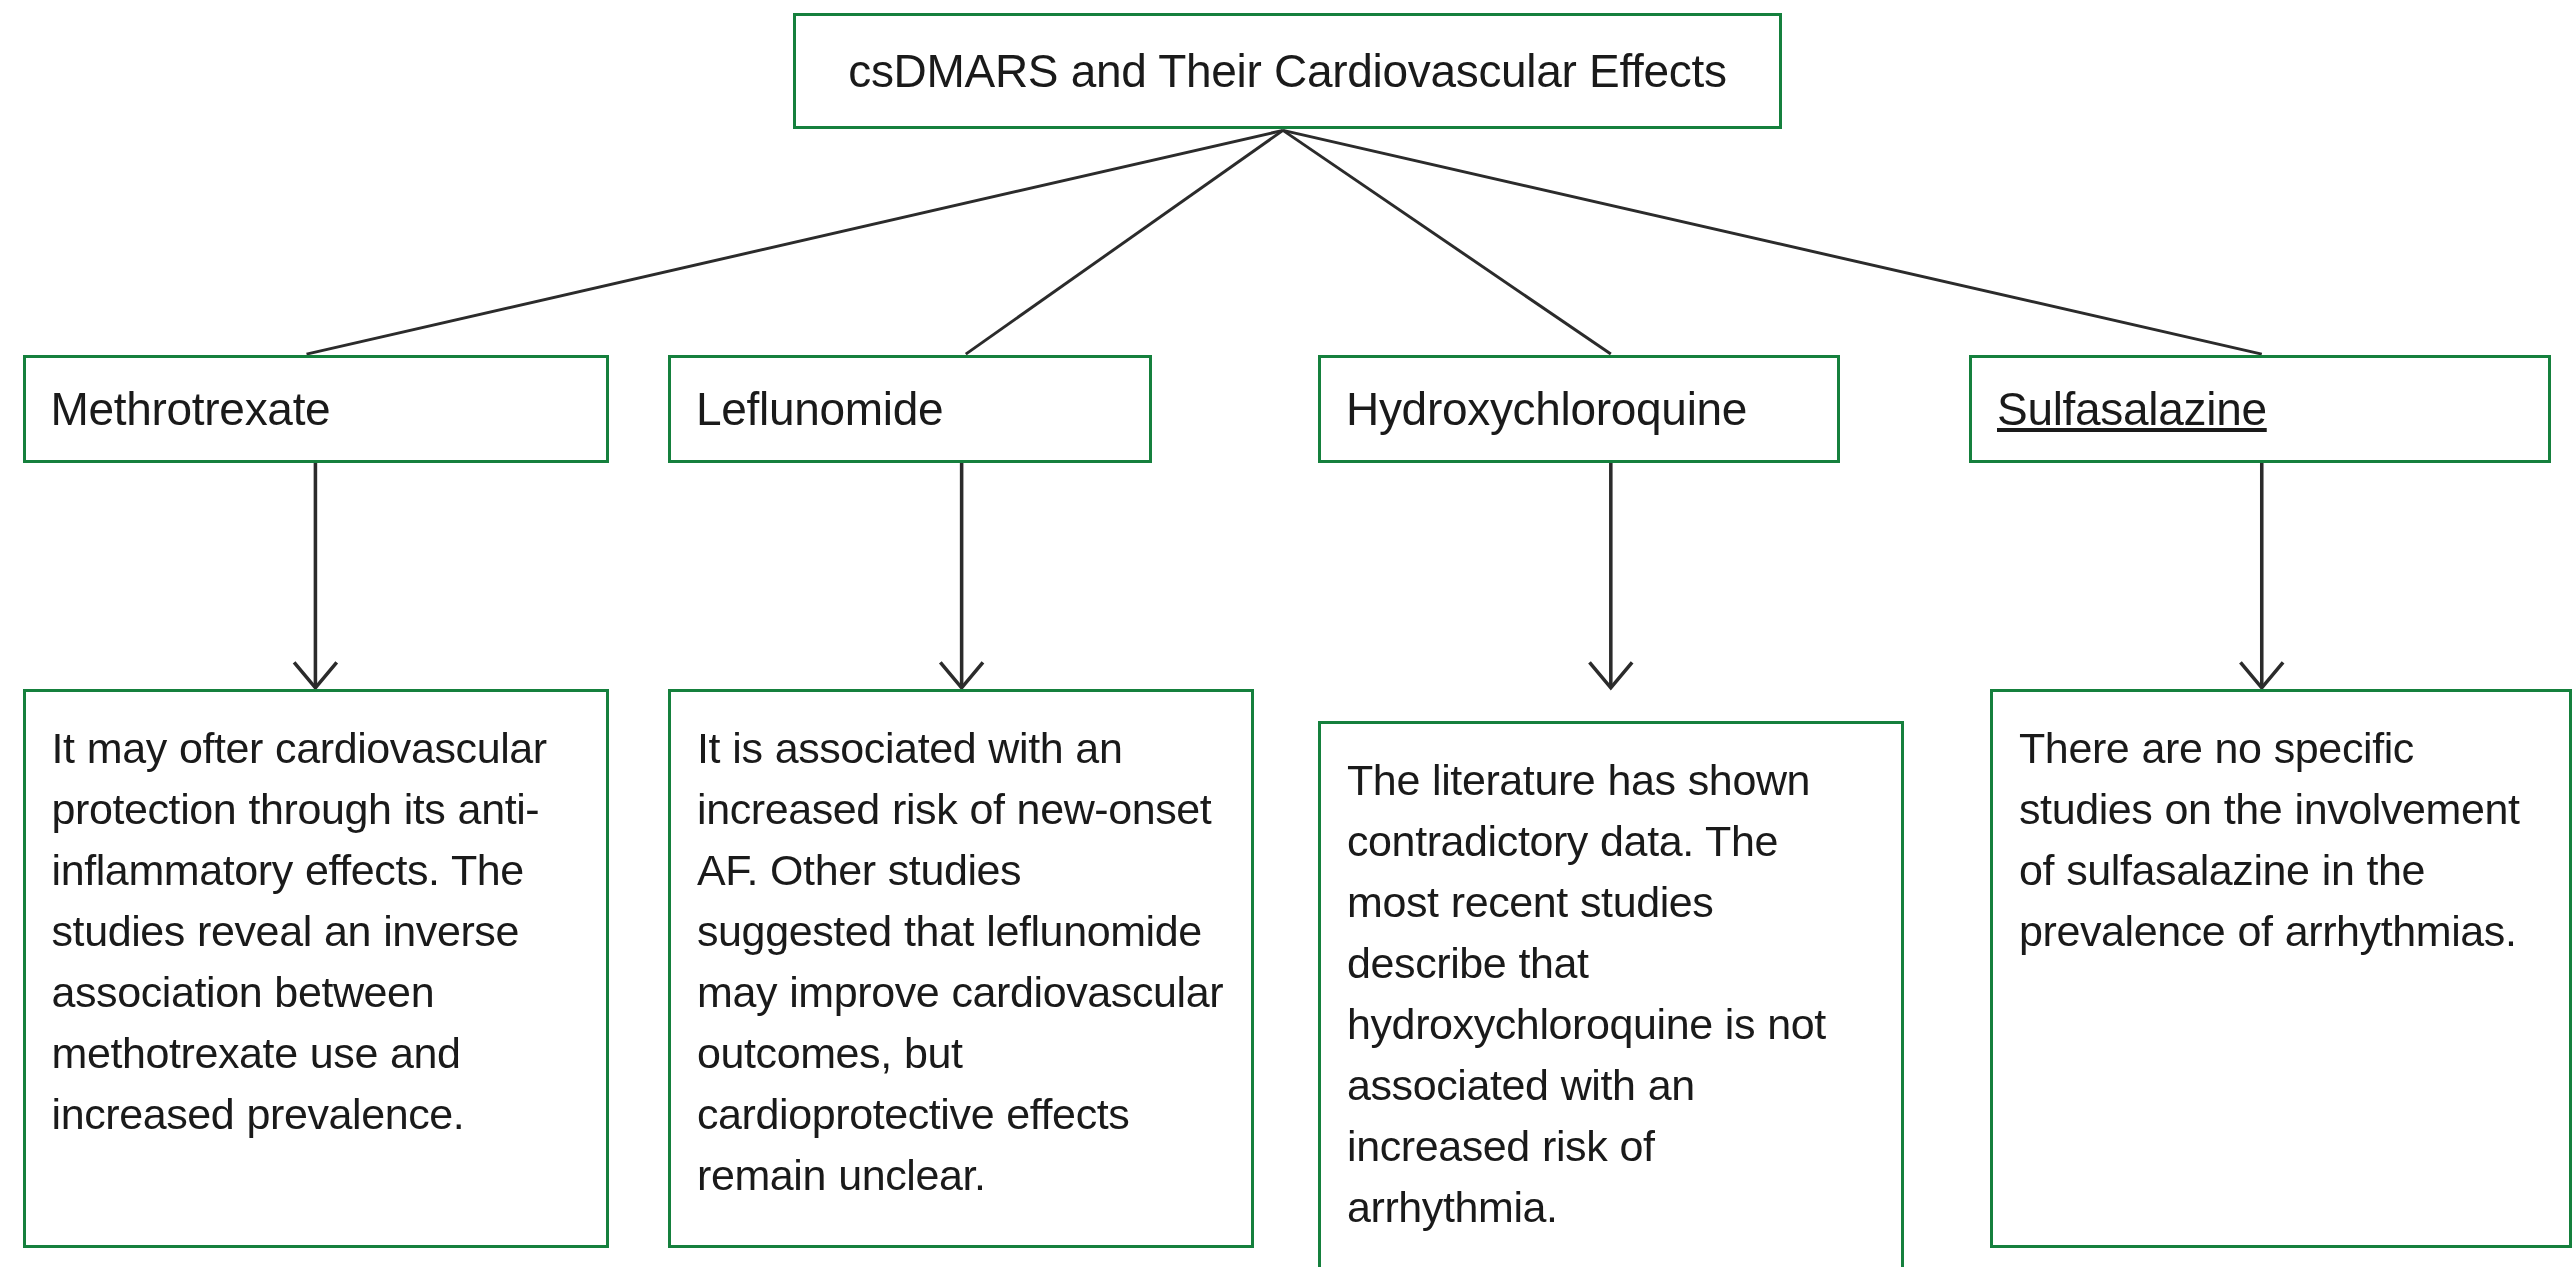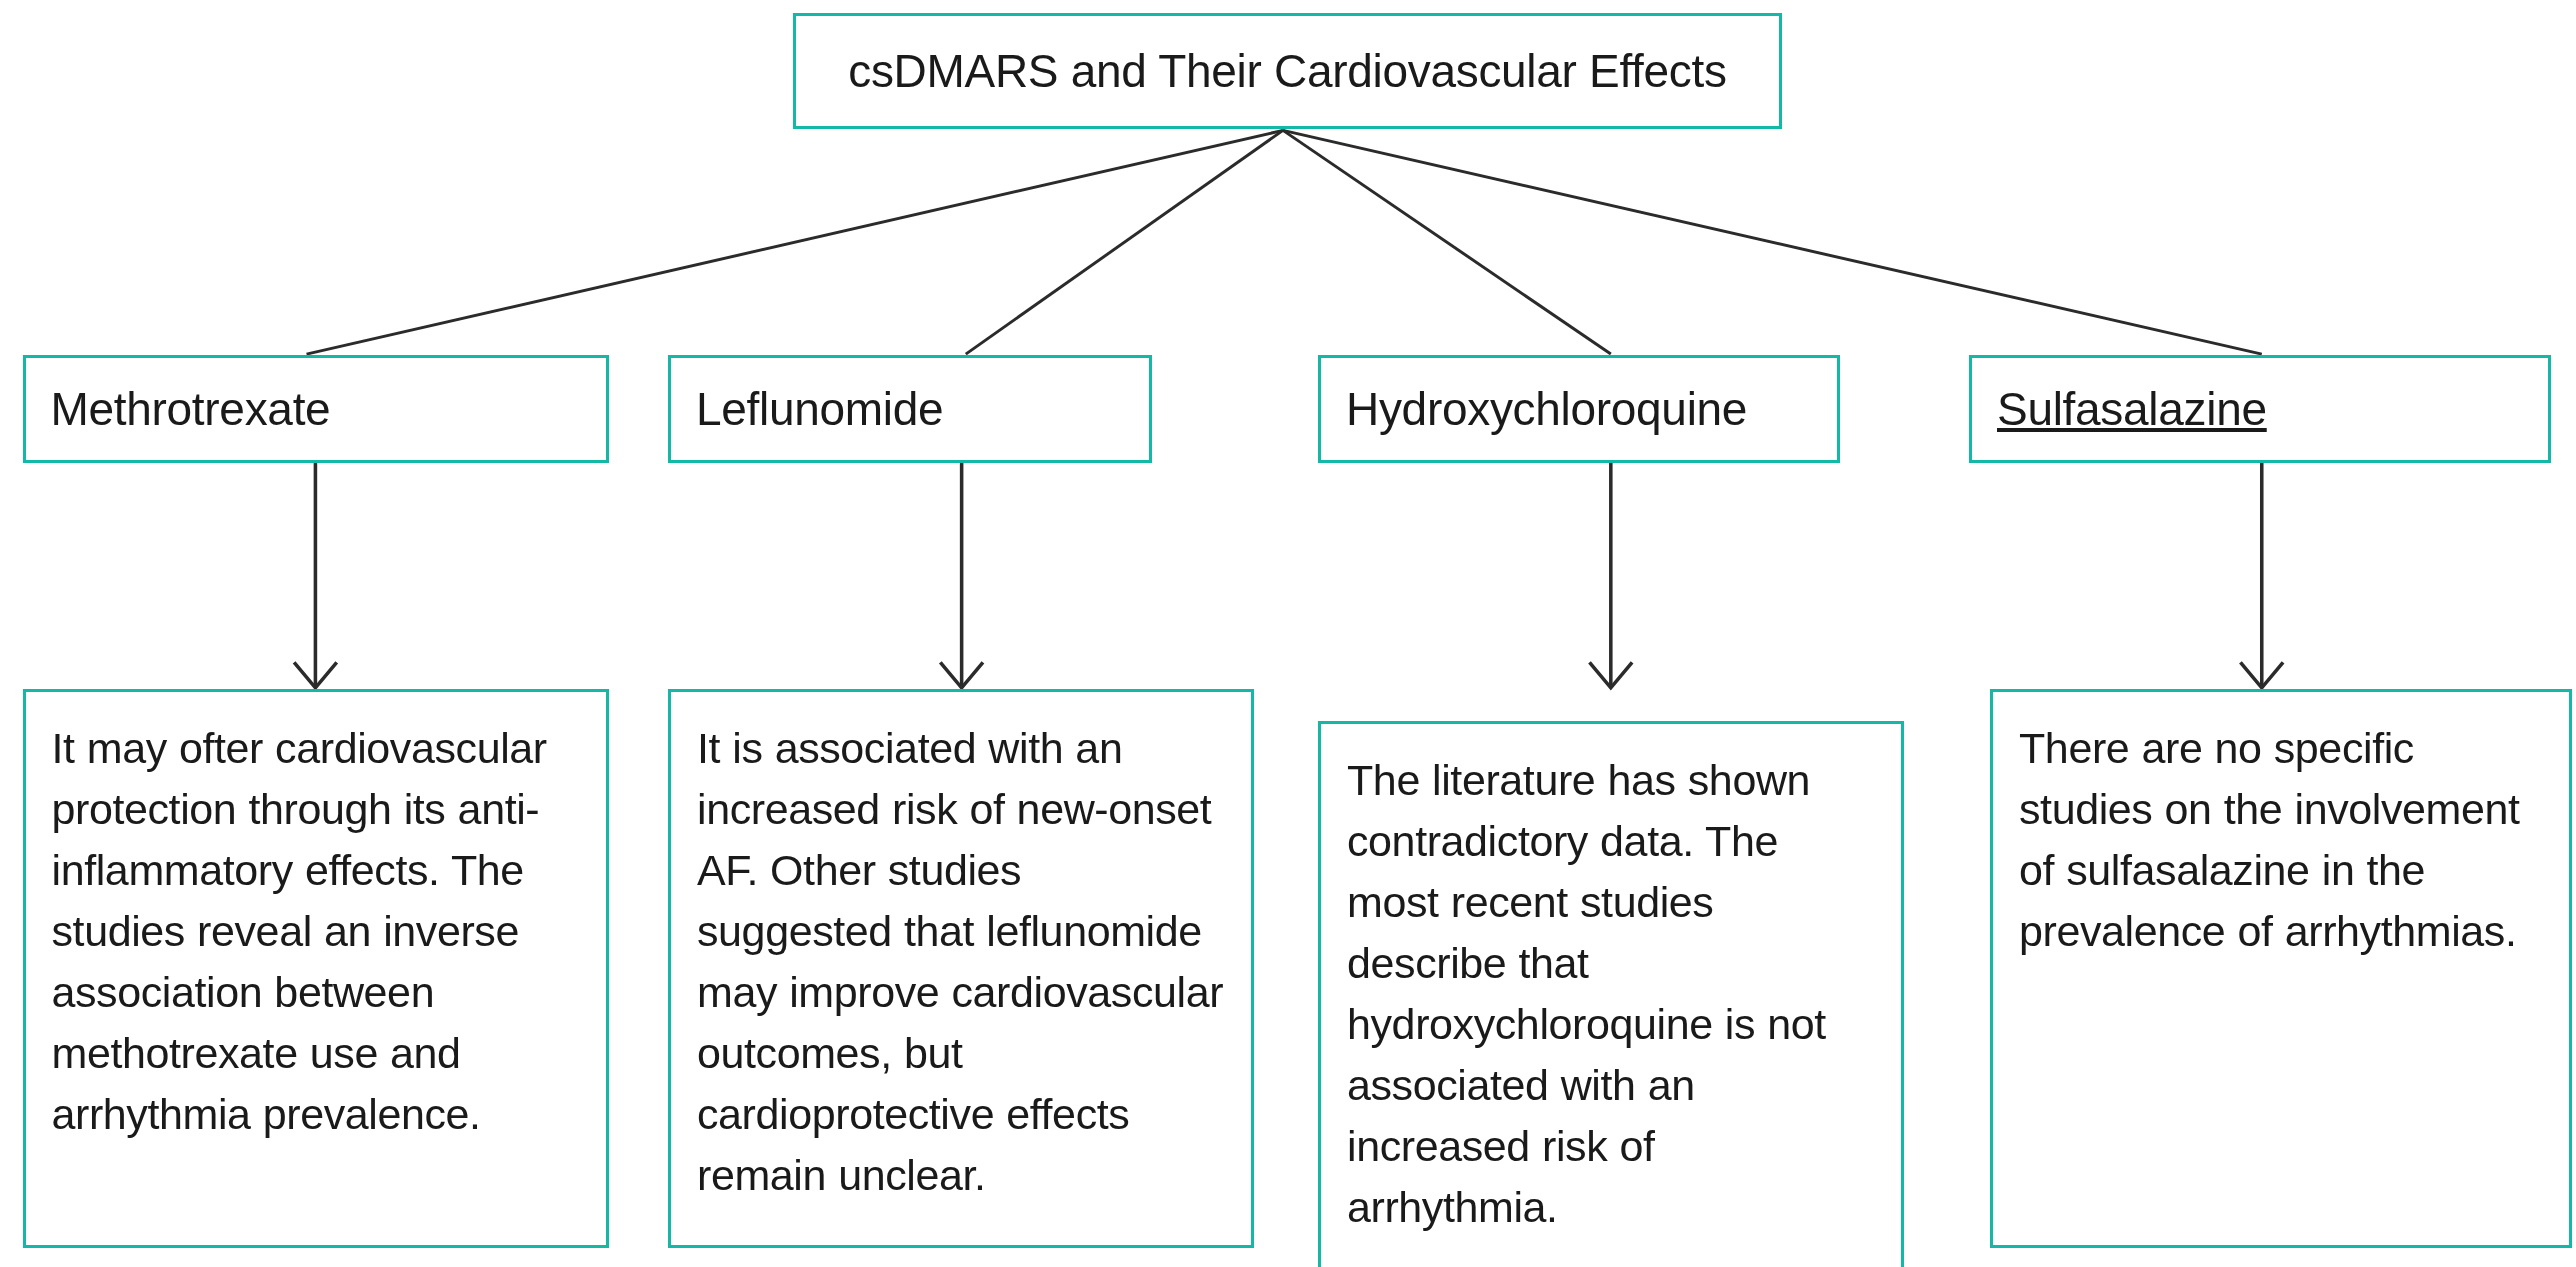--- a/index.html
+++ b/index.html
@@ -36,21 +36,21 @@
   }
   .fan-line { stroke-width: 5; }
   .stem-line { stroke-width: 6; stroke: #555555; }
   .arrow-head { stroke-width: 6; stroke: #1a1a1a; fill: none; }
 
   
   .node {
     position: absolute;
     box-sizing: border-box;
     background: #ffffff;
-    border: 3px solid #14b8a6;
+    border: 3px solid #15803d;
     z-index: 2;
   }
   .title-node {
     display: flex;
     align-items: center;
     justify-content: center;
     text-align: center;
     font-size: 46px;
     letter-spacing: -0.3px;
   }
@@ -111,21 +111,21 @@
 
   <div class="node drug-node" style="left:1318px; top:355px; width:522px; height:108px;">
     <span>Hydroxychloroquine</span>
   </div>
 
   <div class="node drug-node" style="left:1969px; top:355px; width:582px; height:108px;text-decoration:underline;">
     <span>Sulfasalazine</span>
   </div>
 
   <div class="node detail-node" style="left:22.5px; top:689px; width:586px; height:559px;">
-    <span class="detail-text">It may ofter cardiovascular protection through its anti-inflammatory effects. The studies reveal an inverse association between methotrexate use and arrhythmia prevalence.</span>
+    <span class="detail-text">It may ofter cardiovascular protection through its anti-inflammatory effects. The studies reveal an inverse association between methotrexate use and increased prevalence.</span>
   </div>
 
   <div class="node detail-node" style="left:668px; top:689px; width:586px; height:559px;">
     <span class="detail-text">It is associated with an increased risk of new-onset AF. Other studies suggested that leflunomide may improve cardiovascular outcomes, but cardioprotective effects remain unclear.</span>
   </div>
 
   <div class="node detail-node" style="left:1318px; top:721px; width:586px; height:683px;">
     <span class="detail-text">The literature has shown contradictory data. The most recent studies describe that hydroxychloroquine is not associated with an increased risk of arrhythmia.</span>
   </div>
 

